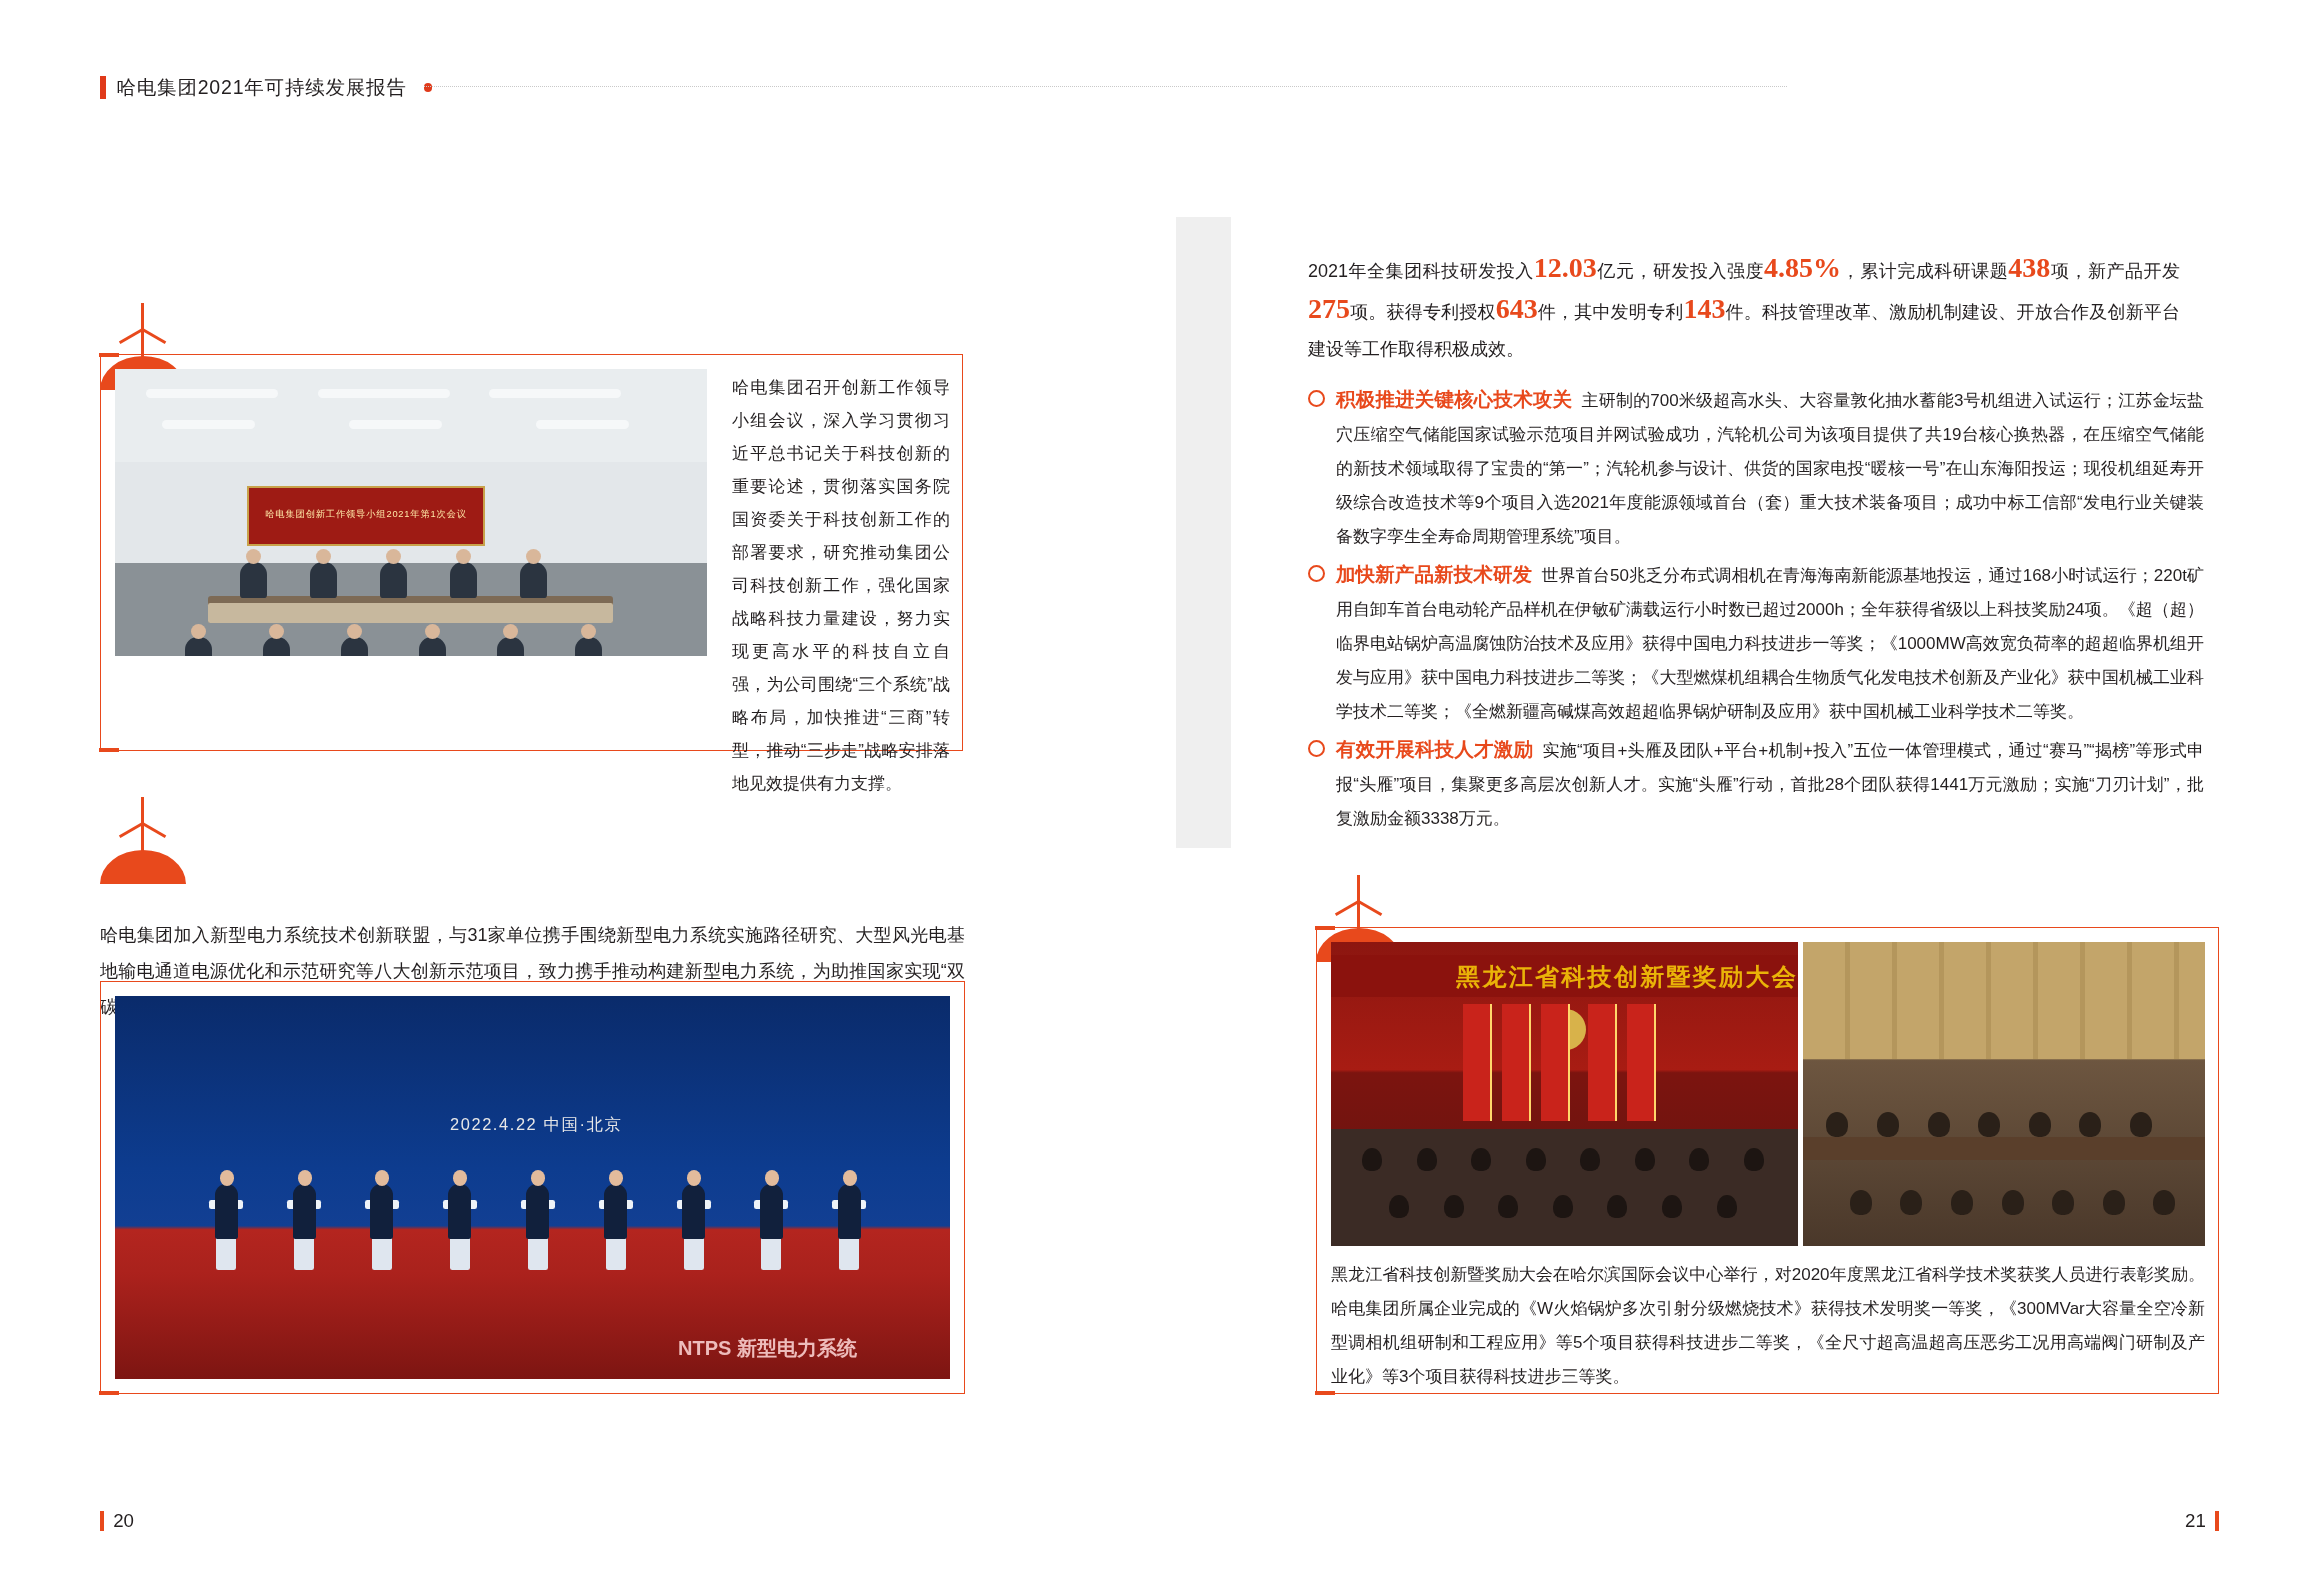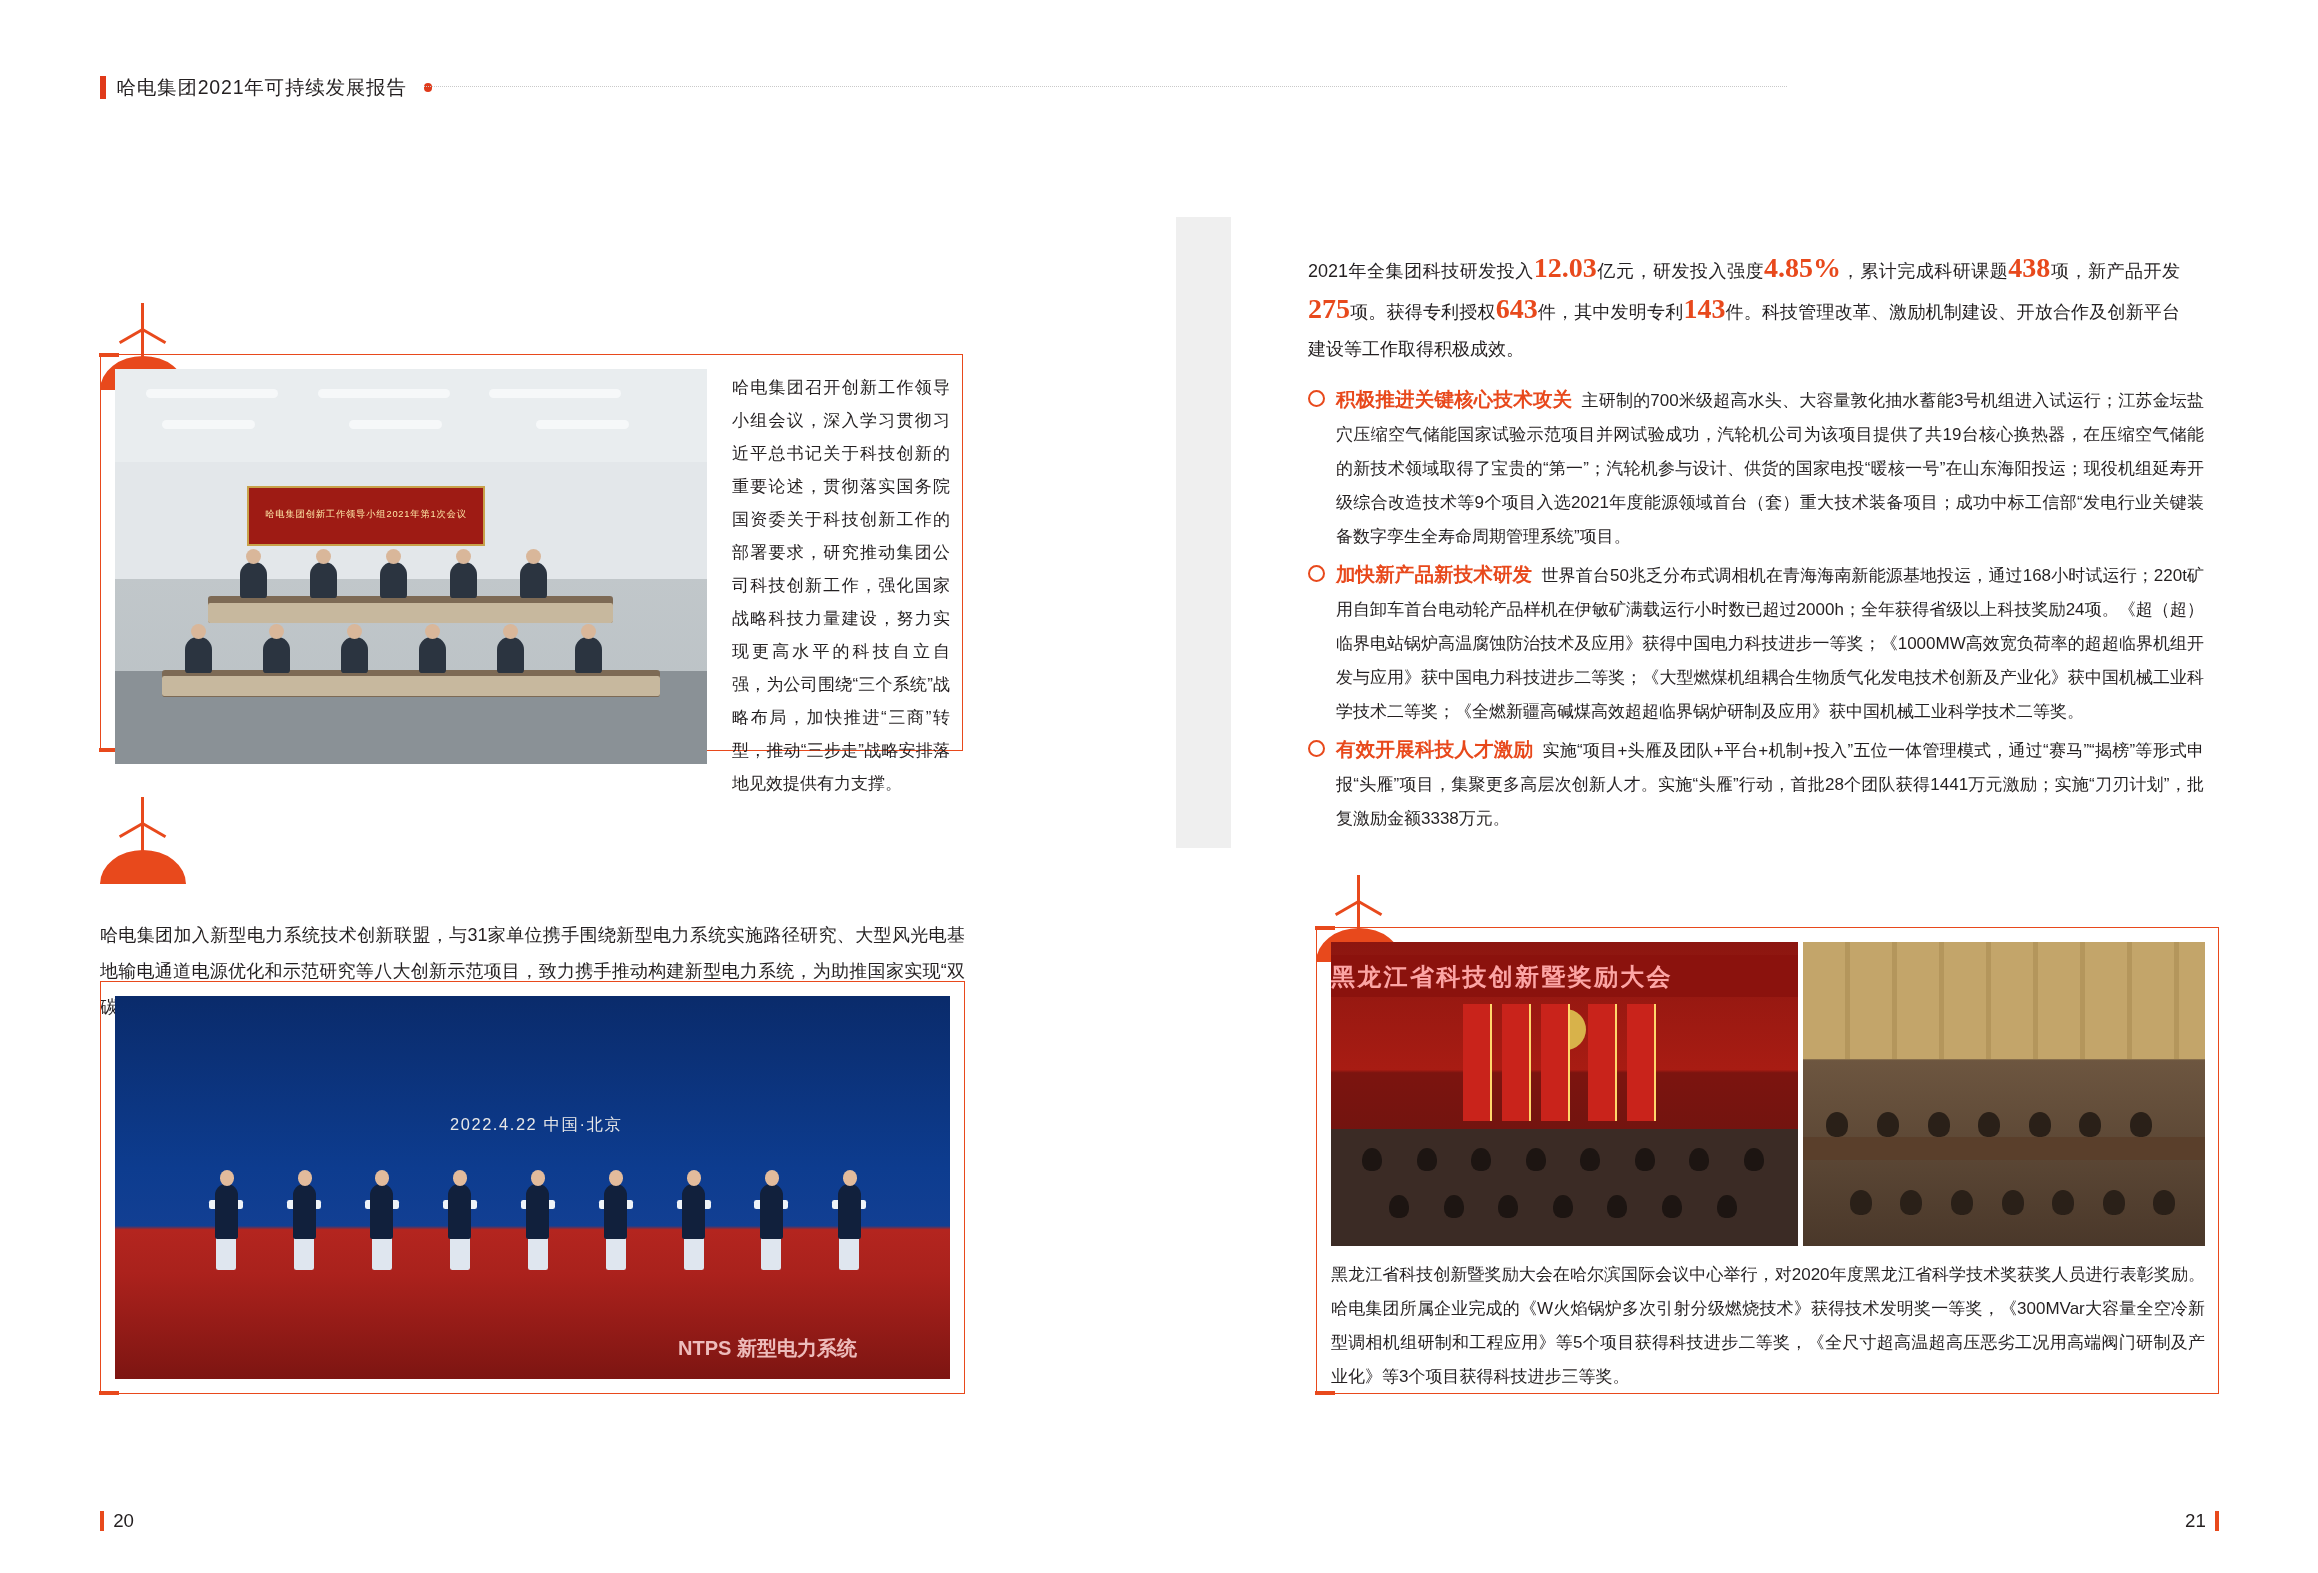--- a/index.html
+++ b/index.html
@@ -43,21 +43,21 @@
     bottom:0;left:0;
   }
   .wm-pole{position:absolute;width:3.1px;height:44px;background:#e8491c;left:41px;bottom:23.4px;}
   .wm-blade{position:absolute;width:3.1px;height:26.5px;background:#e8491c;left:41px;bottom:61px;transform-origin:bottom center;}
 
   .photo-block-1{
     position:absolute;left:100px;top:354px;width:863px;height:397px;
     border:1.6px solid #e8491c;box-sizing:border-box;
   }
   .photo-block-1 .inner{
-    position:absolute;left:14px;top:14px;width:592px;height:395px;
+    position:absolute;left:14px;top:14px;width:592px;height:287px;
     background:#cfd8dc;overflow:hidden;
   }
   .photo-block-1 .txt{
     position:absolute;left:631px;top:15.6px;width:218px;
     font-size:17px;line-height:33px;color:#231f20;text-align:justify;
   }
   .txt b{font-weight:normal;}
   .corner-tick{position:absolute;width:20px;height:3.9px;background:#e8491c;}
 
   .para-left{
@@ -135,21 +135,21 @@
   .ntps-sub{position:absolute;left:335px;top:118px;font-size:16.4px;color:#e8e8e8;letter-spacing:1.6px;}
   .ntps-stage{position:absolute;left:0;bottom:0;width:100%;height:109px;background:linear-gradient(#ad221d,#7d1512);}
   .ntps-podium{position:absolute;bottom:109px;width:20px;height:67px;background:#dfe6ef;border-radius:2.3px;}
   .ntps-podium:before{content:"";position:absolute;left:-7px;top:-3.1px;width:34px;height:9.3px;background:#eef3f8;border-radius:2.3px;}
   .ntps-fig{position:absolute;bottom:140px;width:23.4px;height:55px;background:#11203c;border-radius:11px 11px 2.3px 2.3px;}
   .ntps-fig:after{content:"";position:absolute;left:4.7px;top:-14px;width:14px;height:15.6px;border-radius:50%;background:#e2bb9c;}
   .ntps-logo{position:absolute;right:93px;bottom:17px;color:#ffd9d9;font-size:20px;font-weight:bold;opacity:.85;}
 
   .hlj{position:absolute;inset:0;background:linear-gradient(#8c1610 0%,#a81c13 42%,#7c140f 43%,#611410 100%);}
   .hlj-banner{position:absolute;left:0;top:12.5px;width:100%;height:42px;background:#8b120d;}
-  .hlj-banner span{display:block;text-align:left;color:#fca5a5;font-size:24px;font-weight:bold;letter-spacing:2.3px;margin-top:6.2px;}
+  .hlj-banner span{display:block;text-align:right;color:#eab308;font-size:24px;font-weight:bold;letter-spacing:2.3px;margin-top:6.2px;}
   .hlj-emblem{position:absolute;left:50%;top:67px;margin-left:-20px;width:41px;height:41px;border-radius:50%;background:#d8b24a;}
   .hlj-flag{position:absolute;top:62px;width:26.5px;height:117px;background:#c9231b;border-right:2.3px solid #ffd76b;}
   .hlj-aud{position:absolute;left:0;bottom:0;width:100%;height:117px;background:#3b2b25;}
   .hlj-head{position:absolute;width:20px;height:23.4px;border-radius:50% 50% 40% 40%;background:#1d1512;}
 
   .aud2{position:absolute;inset:0;background:linear-gradient(#c9ad72 0%,#b99c62 38%,#6d5640 39%,#4a382a 100%);}
   .aud2-wall{position:absolute;left:0;top:0;width:100%;height:117px;background:repeating-linear-gradient(90deg,#c3a56a 0 42px,#b4965c 42px 47px);}
   .aud2-desk{position:absolute;left:0;bottom:86px;width:100%;height:23.4px;background:#5a3f2b;}
   .aud2-head{position:absolute;width:22px;height:25px;border-radius:50% 50% 42% 42%;background:#2a2018;}
 </style>

